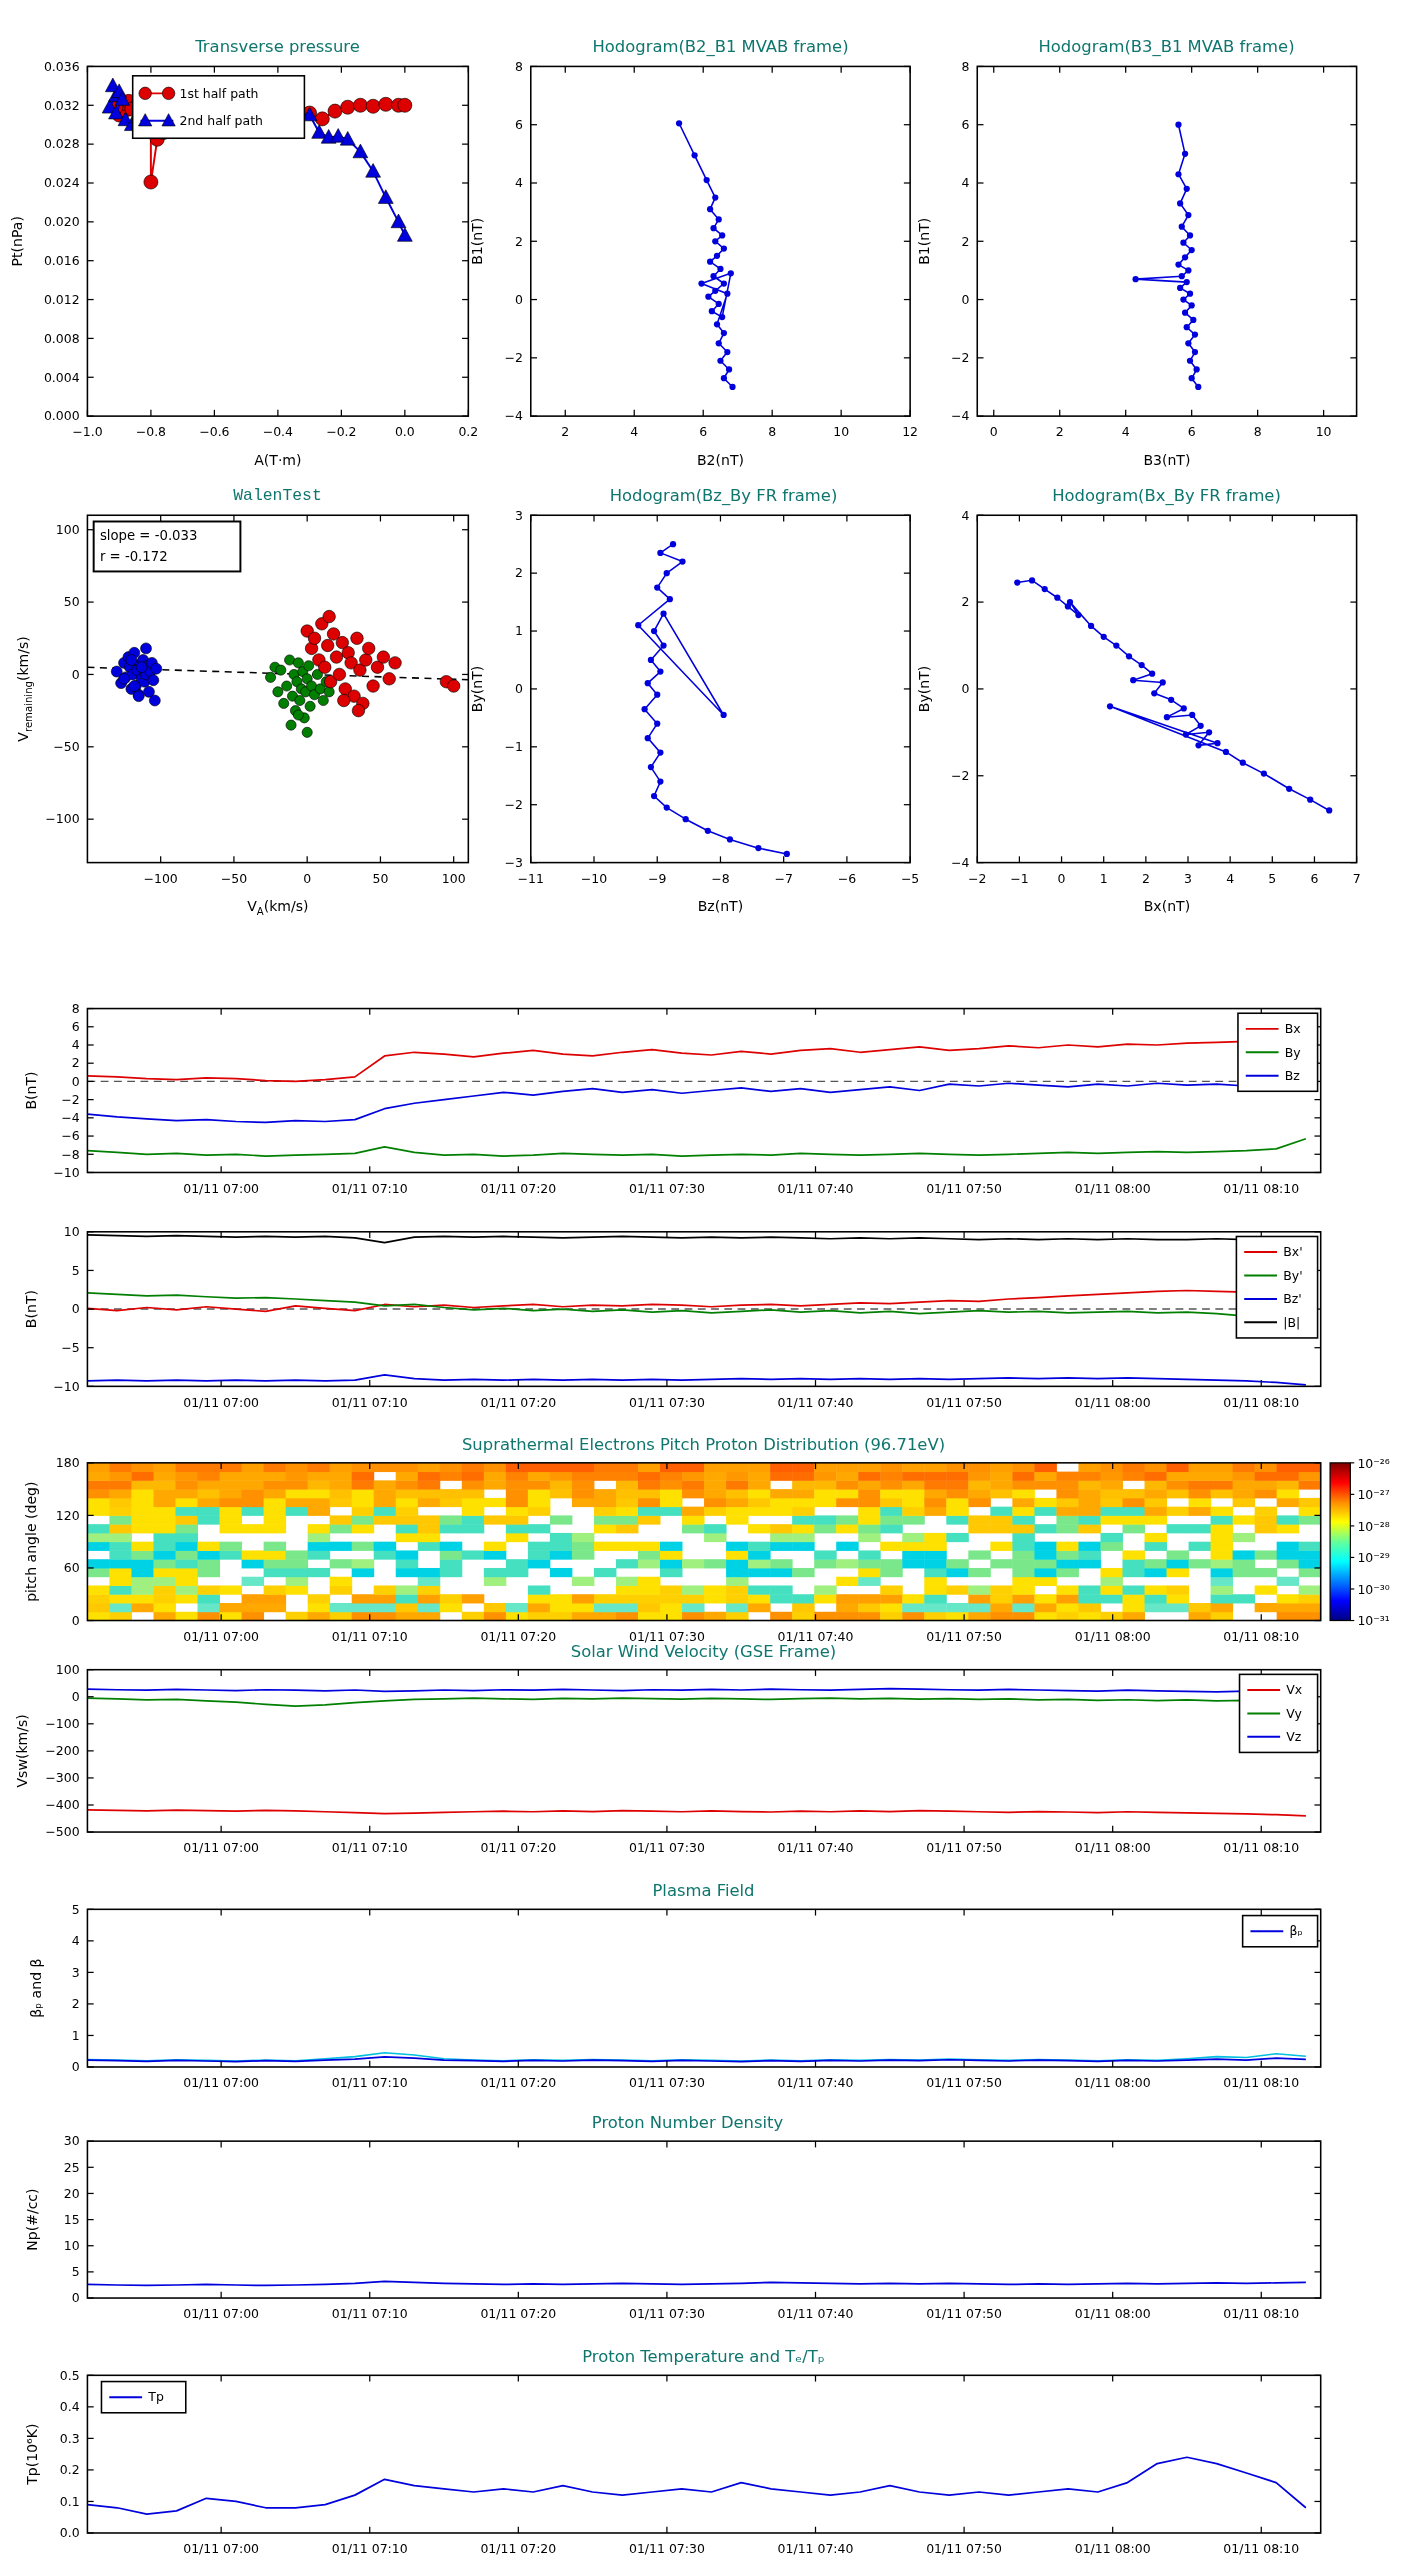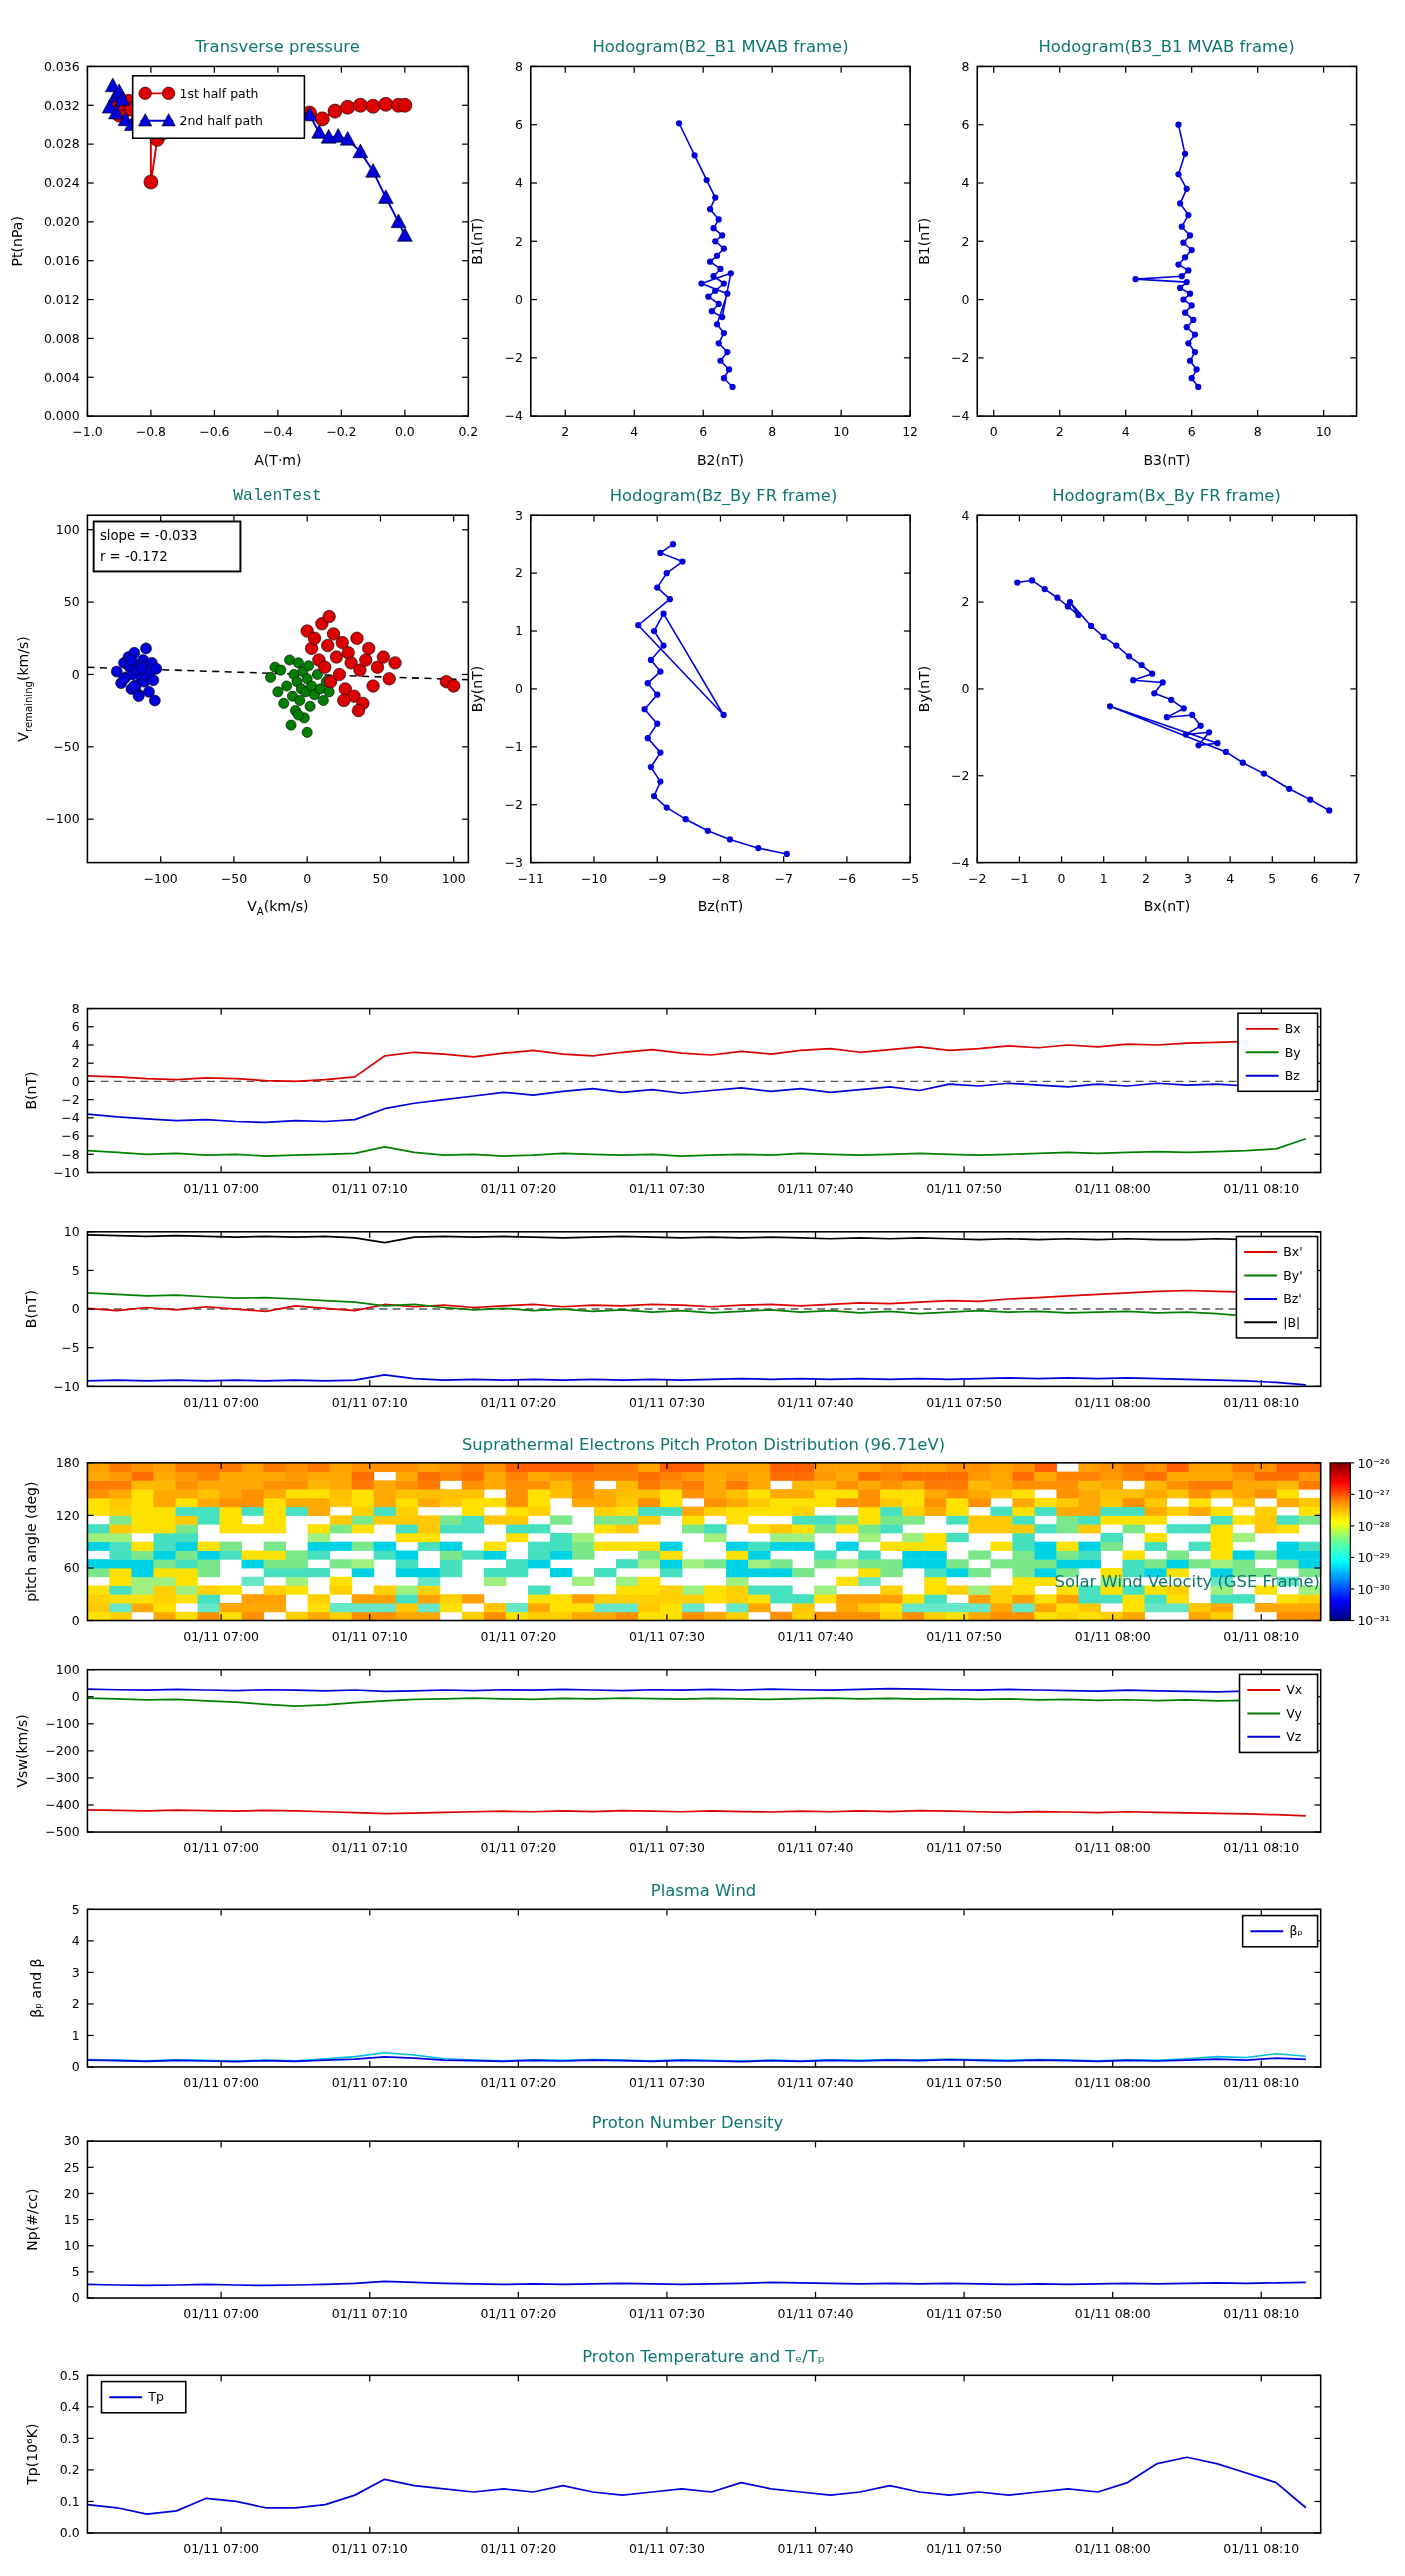--- a/index.html
+++ b/index.html
@@ -1779,18 +1779,18 @@
         </g>
       </g>
     </svg>
   <div class="ptitle" style="left:87px;top:37px;width:381px;">Transverse pressure</div>
   <div class="ptitle" style="left:531px;top:37px;width:379px;">Hodogram(B2_B1 MVAB frame)</div>
   <div class="ptitle" style="left:977px;top:37px;width:379px;">Hodogram(B3_B1 MVAB frame)</div>
   <div class="ptitle" style="left:87px;top:486px;width:381px;font-family:Liberation Mono, monospace;">WalenTest</div>
   <div class="ptitle" style="left:534px;top:486px;width:379px;">Hodogram(Bz_By FR frame)</div>
   <div class="ptitle" style="left:977px;top:486px;width:379px;">Hodogram(Bx_By FR frame)</div>
   <div class="ptitle" style="left:87px;top:1435px;width:1233px;">Suprathermal Electrons Pitch Proton Distribution (96.71eV)</div>
-  <div class="ptitle" style="left:87px;top:1572px;width:1233px;text-align:right;">Solar Wind Velocity (GSE Frame)</div>
-  <div class="ptitle" style="left:87px;top:1881px;width:1233px;">Plasma Wind</div>
+  <div class="ptitle" style="left:87px;top:1642px;width:1233px;">Solar Wind Velocity (GSE Frame)</div>
+  <div class="ptitle" style="left:87px;top:1881px;width:1233px;">Plasma Field</div>
   <div class="ptitle" style="left:71px;top:2113px;width:1233px;">Proton Number Density</div>
   <div class="ptitle" style="left:87px;top:2347px;width:1233px;">Proton Temperature and Tₑ/Tₚ</div>
 </div>
 
 
 </body></html>

